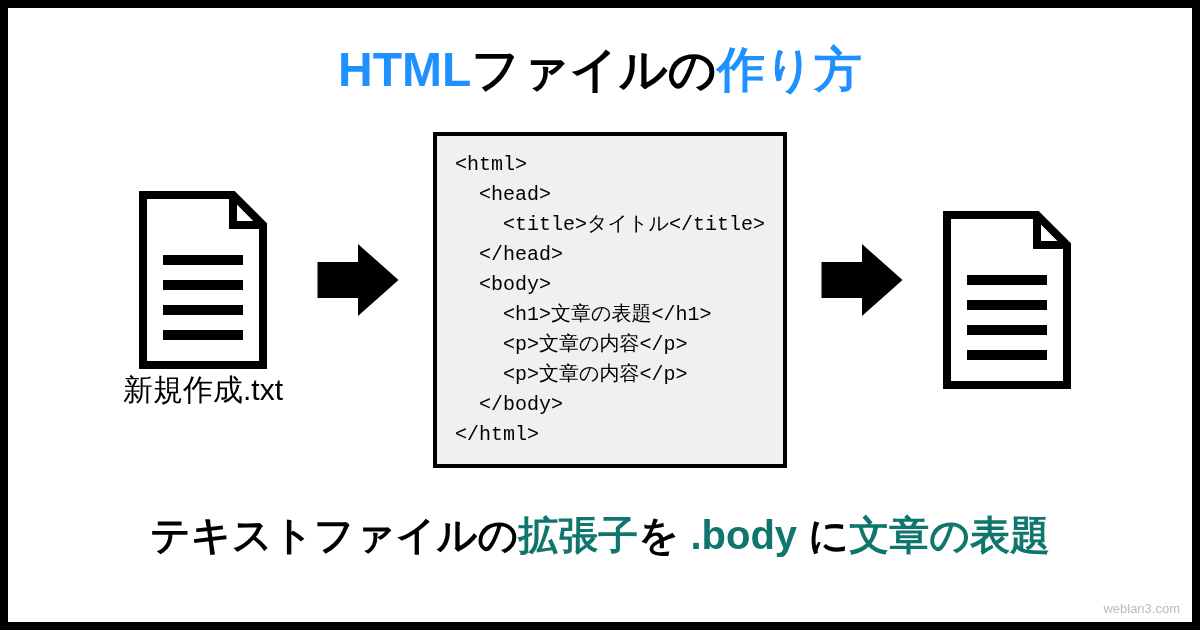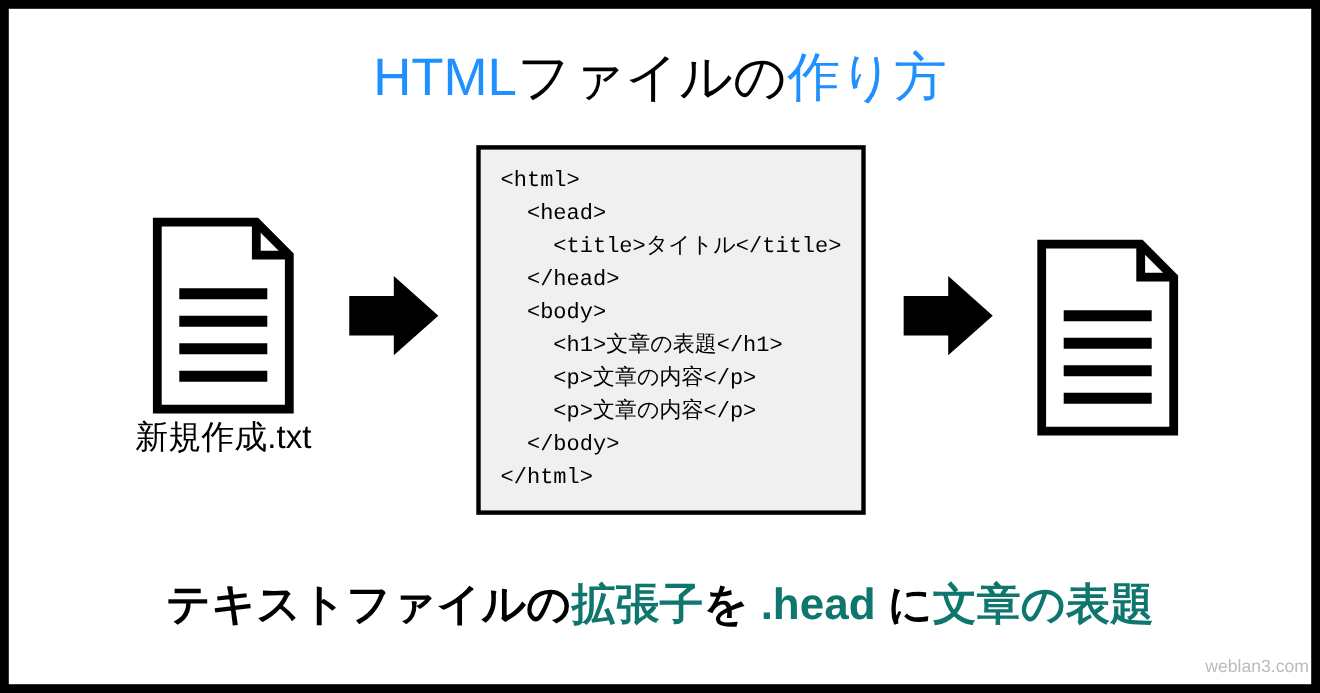--- a/index.html
+++ b/index.html
@@ -16,21 +16,21 @@
     .frame {
       width: 1200px;
       height: 630px;
       border: 8px solid #000;
       position: relative;
       padding: 20px 40px;
     }
     .title {
       text-align: center;
       font-size: 48px;
-      font-weight: normal;
+      font-weight: bold;
       margin-top: 10px;
       margin-bottom: 30px;
     }
     .title .blue {
       color: #1e90ff;
     }
     .diagram-row {
       display: flex;
       align-items: center;
       justify-content: center;
@@ -56,36 +56,36 @@
       margin-bottom: 40px;
     }
     .code-box {
       border: 4px solid #000;
       background: #f0f0f0;
       padding: 14px 18px;
       font-family: "Courier New", monospace;
       font-size: 20px;
       line-height: 1.5;
       white-space: pre;
-      margin-bottom: 14px;
+      margin-bottom: 0px;
     }
     .subtitle {
       text-align: center;
       font-size: 40px;
       font-weight: bold;
       margin-top: 40px;
     }
     .subtitle .blue {
       color: #0f766e;
     }
     .watermark {
       position: absolute;
       bottom: 6px;
-      right: 2px;
-      font-size: 16px;
+      right: 12px;
+      font-size: 13px;
       color: #bbb;
     }
   </style>
 </head>
 <body>
 
 <div class="frame">
 
   <div class="title">
     <span class="blue">HTML</span><span>ファイルの</span><span class="blue">作り方</span>
@@ -131,18 +131,18 @@
         <line x1="30" y1="70" x2="110" y2="70" stroke="#000" stroke-width="10"></line>
         <line x1="30" y1="95" x2="110" y2="95" stroke="#000" stroke-width="10"></line>
         <line x1="30" y1="120" x2="110" y2="120" stroke="#000" stroke-width="10"></line>
         <line x1="30" y1="145" x2="110" y2="145" stroke="#000" stroke-width="10"></line>
       </svg>
     </div>
 
   </div>
 
   <div class="subtitle">
-    <span>テキストファイルの</span><span class="blue">拡張子</span><span>を </span><span class="blue">.head</span><span> に</span><span class="blue">文章の表題</span>
+    <span>テキストファイルの</span><span class="blue">拡張子</span><span>を </span><span class="blue">.body</span><span> に</span><span class="blue">文章の表題</span>
   </div>
 
   <div class="watermark">weblan3.com</div>
 
 </div>
 
 </body></html>

